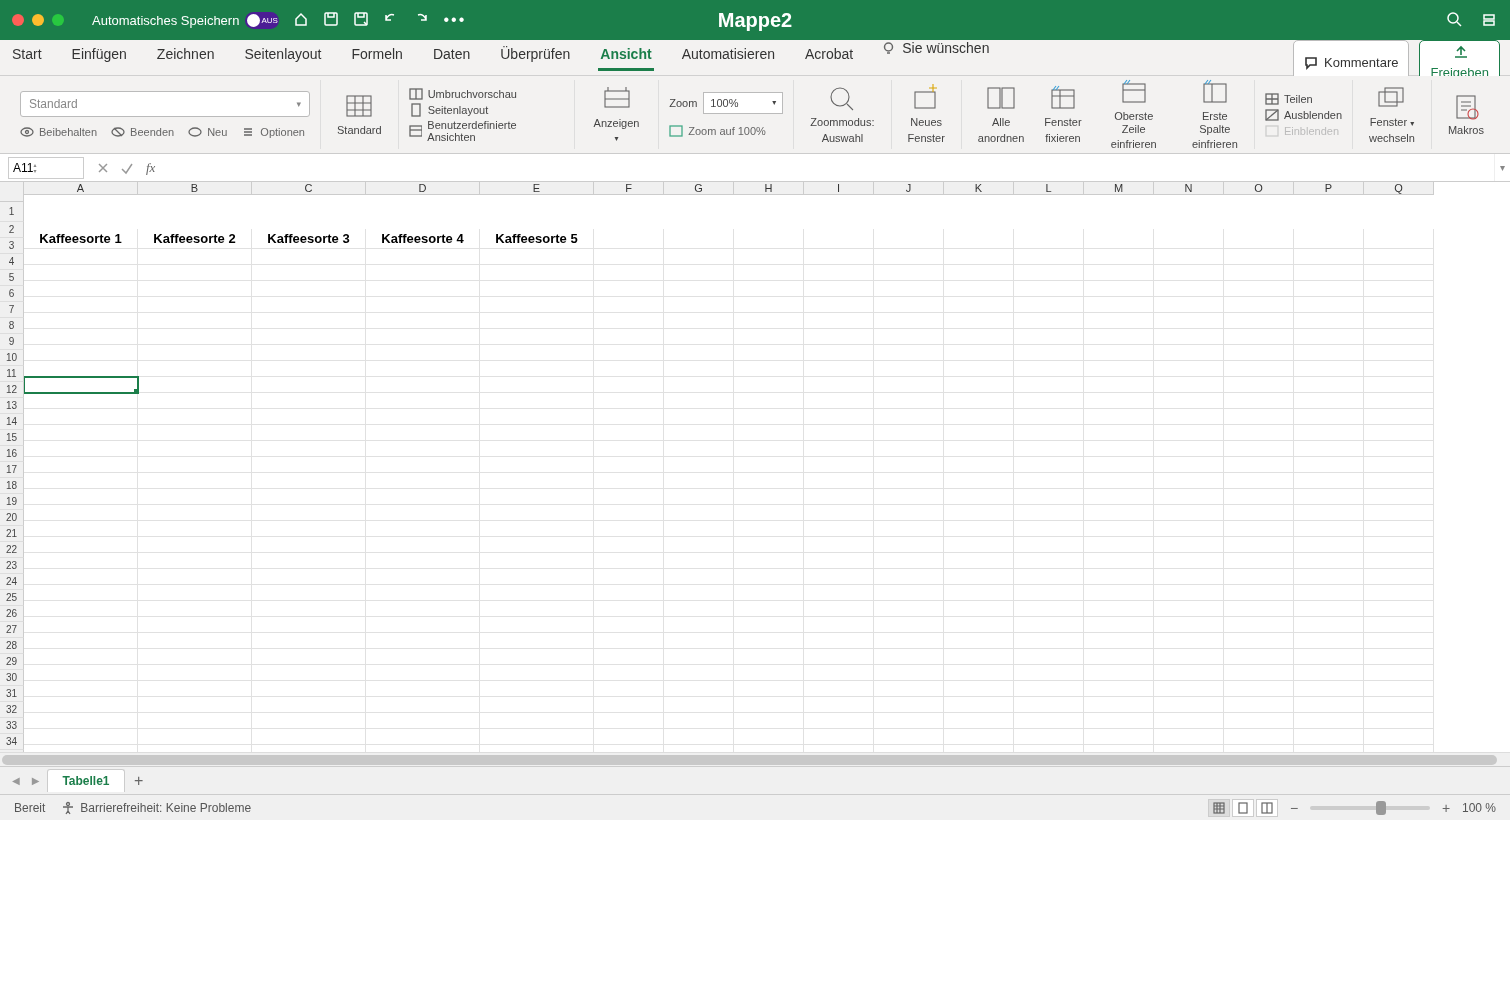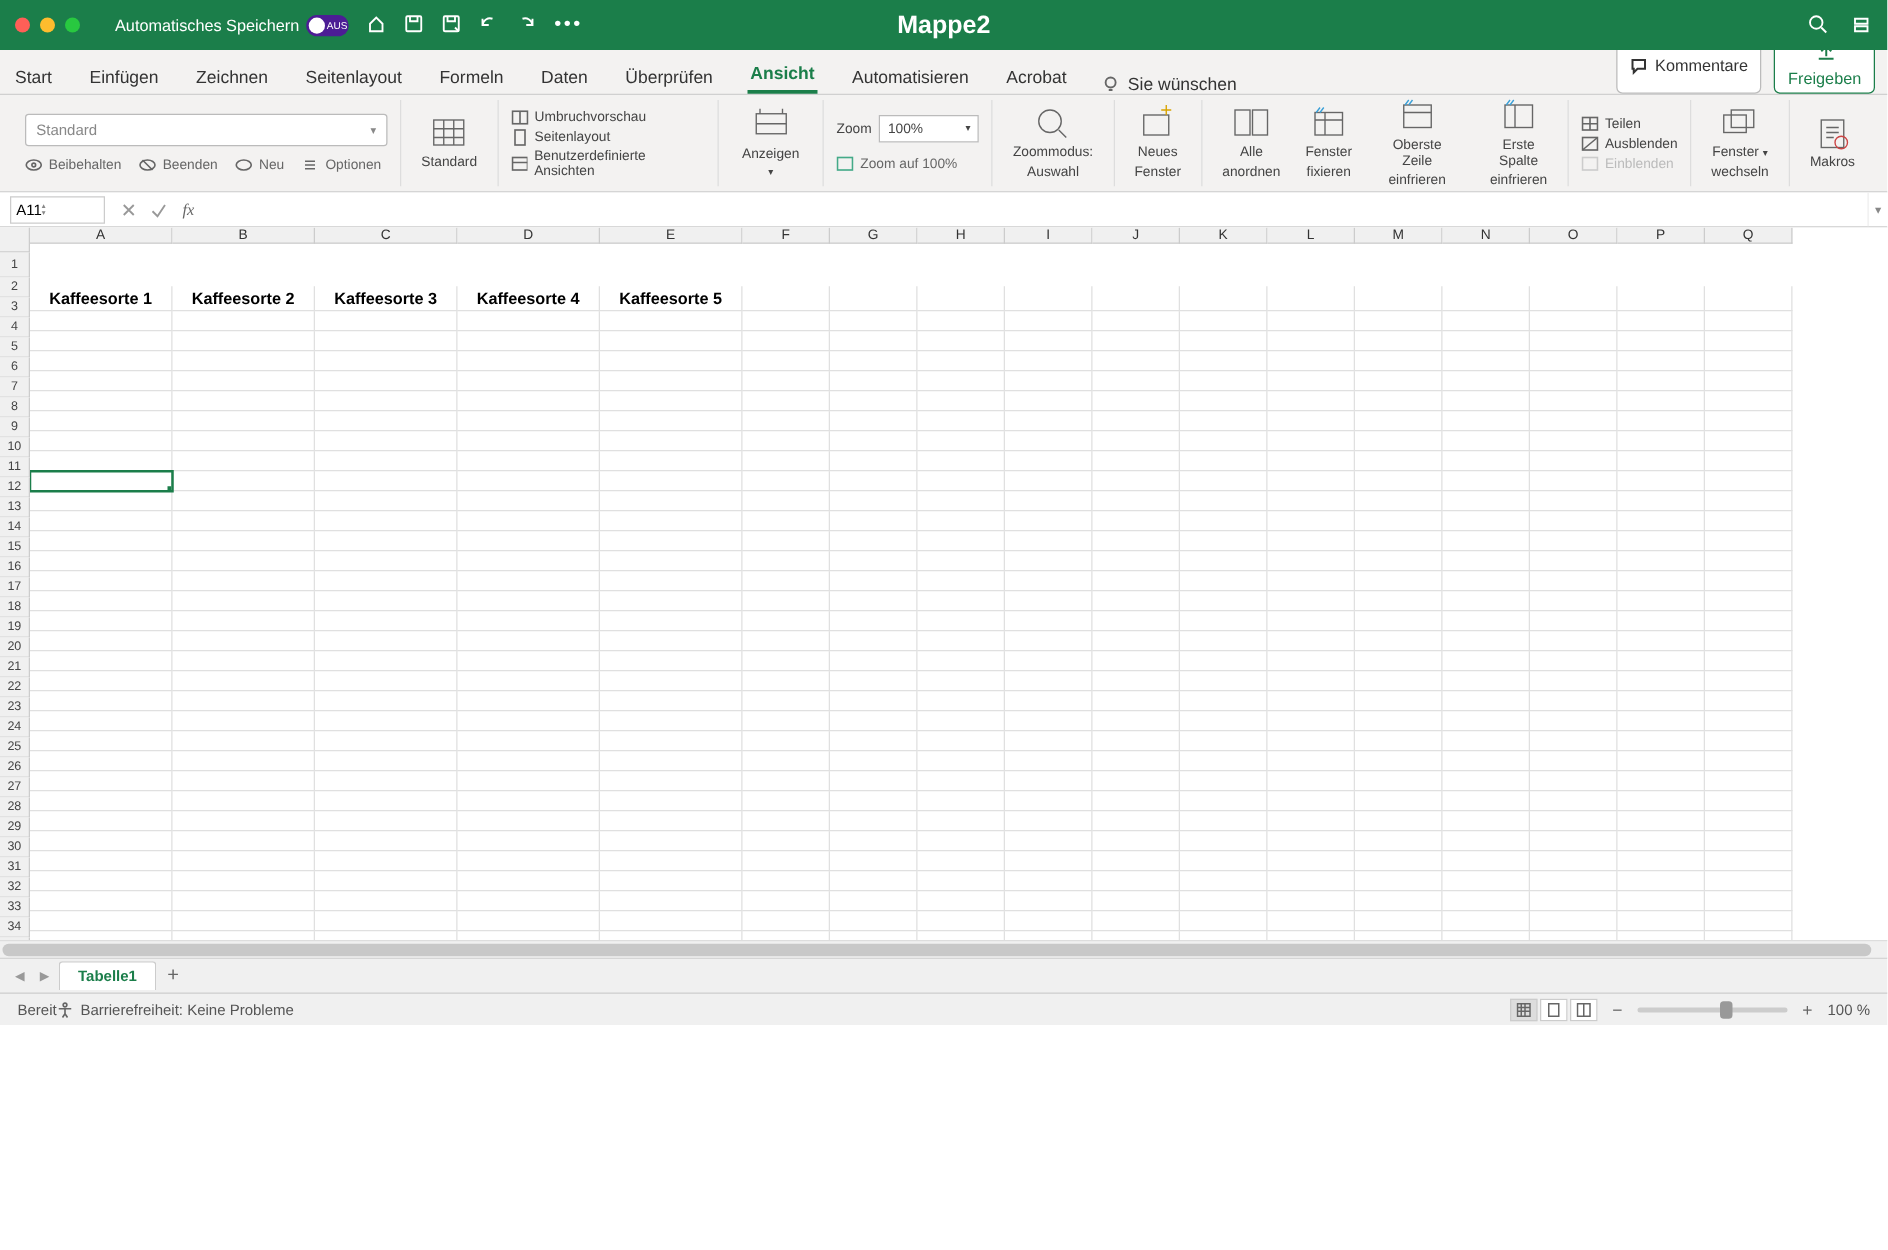--- a/index.html
+++ b/index.html
@@ -17,21 +17,21 @@
 .toggle { width: 34px; height: 17px; background:#4c1d95; border-radius:9px; position:relative; display:inline-flex;align-items:center;}
 .toggle::before{content:"";width:13px;height:13px;background:#fff;border-radius:50%;position:absolute;left:2px;}
 .toggle-lbl{font-size:8px;color:#fff;margin-left:16px;}
 .titlebar .ticons { display:flex; gap:14px; margin-left:14px; }
 .titlebar .ticons svg { width:16px;height:16px;fill:none;stroke:#fff;stroke-width:1.5; }
 .title-center { position:absolute; left:50%; transform:translateX(-50%); font-size:20px; font-weight:600; }
 .titlebar .right { margin-left:auto; display:flex; gap:16px; }
 .titlebar .right svg { width:18px;height:18px;fill:none;stroke:#fff;stroke-width:1.5; }
 
 
-.tabs-row { height: 36px; background:#f3f2f1; border-bottom:1px solid #d0d0d0; display:flex; align-items:flex-end; padding:0 10px; gap:26px; font-size:14px; color:#333; }
+.tabs-row { height: 36px; background:#f3f2f1; border-bottom:1px solid #d0d0d0; display:flex; align-items:flex-start; padding:0 10px; gap:26px; font-size:14px; color:#333; }
 .tabs-row .tab { padding:6px 2px; cursor:pointer; }
 .tabs-row .tab.active { border-bottom:3px solid #1b7e4a; color:#1b7e4a; font-weight:600; }
 .tabs-row .wish { display:flex;align-items:center;gap:6px; }
 .tabs-row .wish svg{width:15px;height:15px;fill:none;stroke:#666;stroke-width:1.5;}
 .tabs-right { margin-left:auto; display:flex; gap:10px; }
 .btn-outline { border:1px solid #bbb; border-radius:5px; padding:4px 10px; font-size:13px; display:flex;align-items:center;gap:6px; background:#fff;}
 .btn-outline.green { color:#1b7e4a; border-color:#1b7e4a;flex-direction:column; }
 .btn-outline svg{width:14px;height:14px;fill:none;stroke:currentColor;stroke-width:1.6;}
 
 
@@ -78,21 +78,21 @@
 .hscroll { height:14px; background:#f0f0f0; border-top:1px solid #ddd; position:relative;}
 .hscroll-thumb{position:absolute;left:2px;top:2px;height:10px;width:99%;background:#c8c8c8;border-radius:5px;}
 
 
 .sheet-tabs { height:28px; background:#f0f0f0; border-top:1px solid #ccc; display:flex;align-items:center;padding:0 8px;gap:4px;}
 .sheet-tabs .nav{color:#999;font-size:10px;padding:0 4px;}
 .sheet-tab { background:#fff;border:1px solid #ccc;border-bottom:none;padding:4px 14px;font-size:12px;color:#1b7e4a;font-weight:600;border-radius:3px 3px 0 0;}
 .add-sheet { width:20px;height:20px;display:flex;align-items:center;justify-content:center;color:#666;font-size:16px;}
 
 
-.status { height:26px; background:#f0f0f0; border-top:1px solid #ccc;display:flex;align-items:center;padding:0 14px;font-size:12px;color:#555;}
+.status { height:26px; background:#f0f0f0; border-top:1px solid #ccc;display:flex;align-items:center;padding:0 14px;font-size:12px;color:#555;gap:16px;}
 .status .right { margin-left:auto;display:flex;align-items:center;gap:10px;}
 .view-btns { display:flex;gap:2px;}
 .view-btns span{width:22px;height:18px;border:1px solid #ccc;display:flex;align-items:center;justify-content:center;background:#fff;}
 .view-btns span.active{background:#ddd;}
 .view-btns svg{width:12px;height:12px;fill:none;stroke:#666;stroke-width:1.2;}
 .zoom-slider { width:120px;height:4px;background:#ccc;position:relative;border-radius:2px;}
 .zoom-slider .thumb{width:10px;height:14px;background:#999;position:absolute;left:55%;top:-5px;border-radius:3px;}
 .zm{font-size:14px;color:#666;width:12px;text-align:center;}
 
 </style>

